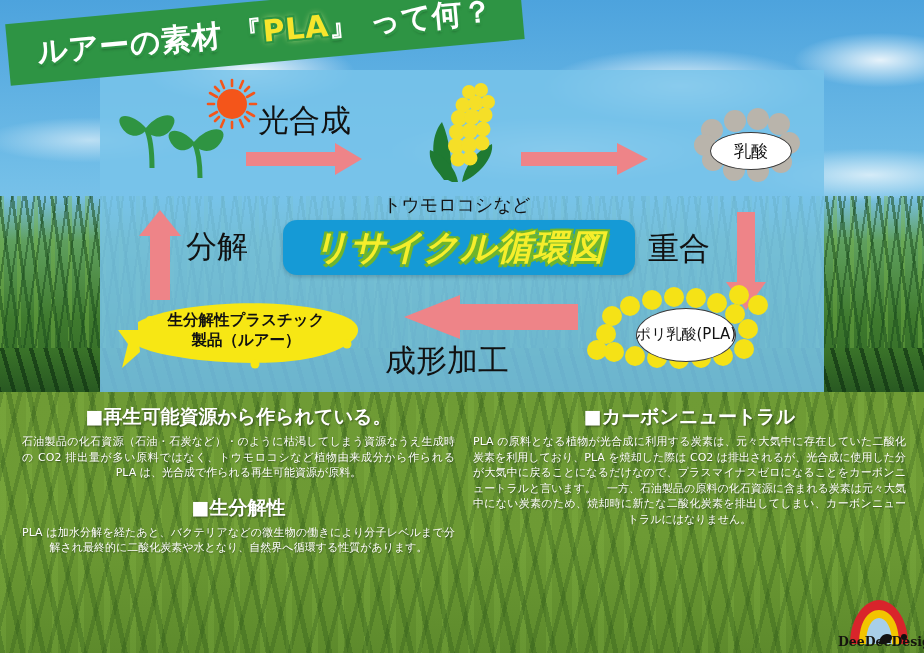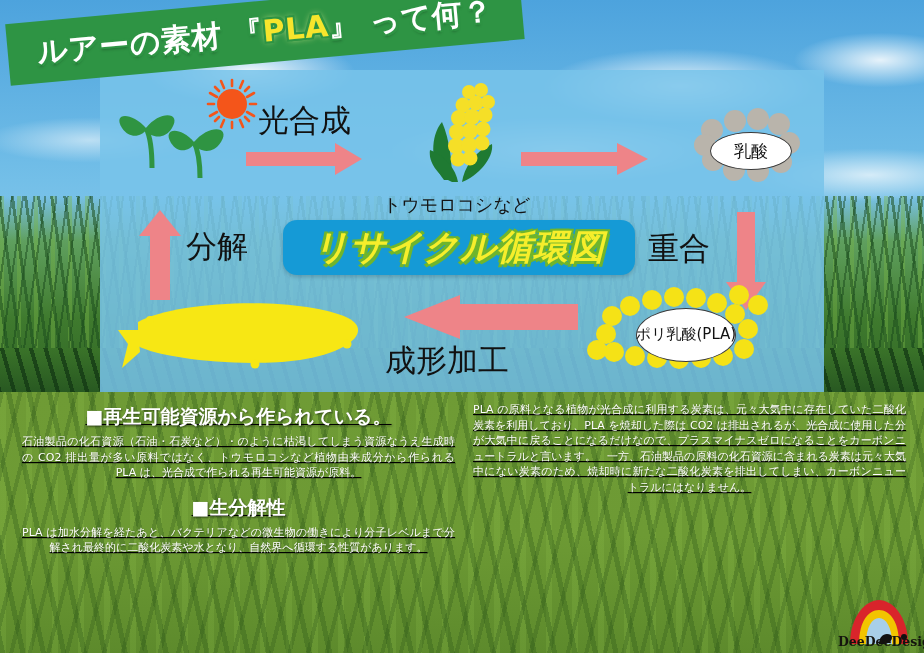--- a/index.html
+++ b/index.html
@@ -120,21 +120,20 @@
 
   
   .info-panel{
     position:absolute;left:0;top:392px;width:924px;height:261px;
     background:
       repeating-linear-gradient(78deg, rgba(40,84,22,.30) 0 5px, rgba(0,0,0,0) 5px 20px),
       repeating-linear-gradient(104deg, rgba(30,70,18,.22) 0 4px, rgba(0,0,0,0) 4px 18px),
       repeating-linear-gradient(90deg, rgba(150,200,80,.18) 0 6px, rgba(0,0,0,0) 6px 26px),
       linear-gradient(to bottom,#6f9b35 0%,#6d9a34 55%,#5d8a2c 100%);
     display:flex;
-    text-decoration:underline;
   }
   .info-col{flex:1;padding:10px 14px 0 14px;box-sizing:border-box;}
   .col-left{padding-left:22px;padding-right:8px;}
   .col-right{padding-left:10px;padding-right:18px;}
   .sec-head{
     text-align:center;font-size:19px;font-weight:bold;color:#ffffff;
     margin:2px 0 4px 0;
     text-shadow:1px 1px 2px rgba(0,0,0,.45);
   }
   .sec-body{
@@ -308,32 +307,39 @@
     </div>
   </div>
 
   <div class="pla-wrap">
     <div class="pla-oval">
       <span>ポリ乳酸</span>
       <span>(PLA)</span>
     </div>
   </div>
 
+  <div class="lure-wrap">
+    <div class="lure-text">
+      <div>生分解性プラスチック</div>
+      <div>製品（ルアー）</div>
+    </div>
+  </div>
 
   <div class="info-panel">
 
     <div class="info-col col-left">
       <div class="sec-head">■再生可能資源から作られている。</div>
       <div class="sec-body">石油製品の化石資源（石油・石炭など）・のように枯渇してしまう資源なうえ生成時の CO2 排出量が多い原料ではなく、トウモロコシなど植物由来成分から作られる PLA は、光合成で作られる再生可能資源が原料。</div>
       <div class="gap"></div>
       <div class="sec-head">■生分解性</div>
       <div class="sec-body">PLA は加水分解を経たあと、バクテリアなどの微生物の働きにより分子レベルまで分解され最終的に二酸化炭素や水となり、自然界へ循環する性質があります。</div>
     </div>
 
     <div class="info-col col-right">
+      <div class="sec-head">■カーボンニュートラル</div>
       <div class="sec-body">PLA の原料となる植物が光合成に利用する炭素は、元々大気中に存在していた二酸化炭素を利用しており、PLA を焼却した際は CO2 は排出されるが、光合成に使用した分が大気中に戻ることになるだけなので、プラスマイナスゼロになることをカーボンニュートラルと言います。　一方、石油製品の原料の化石資源に含まれる炭素は元々大気中にない炭素のため、焼却時に新たな二酸化炭素を排出してしまい、カーボンニュートラルにはなりません。</div>
     </div>
   </div>
 
   <svg class="logo" viewBox="0 0 66 52">
     <path d="M4 50 C4 22, 20 6, 33 6 C46 6, 62 22, 62 50 Z" fill="#d9242b"></path>
     <path d="M13 50 C13 28, 22 16, 33 16 C44 16, 53 28, 53 50 Z" fill="#f2c400"></path>
     <path d="M20 50 C20 33, 26 24, 33 24 C40 24, 46 33, 46 50 Z" fill="#a8cfe8"></path>
     <path d="M33 50 C33 42, 39 38, 45 41 C48 44, 44 50, 38 50 Z" fill="#111111"></path>
     <circle cx="58" cy="43" r="3" fill="#111111"></circle>

